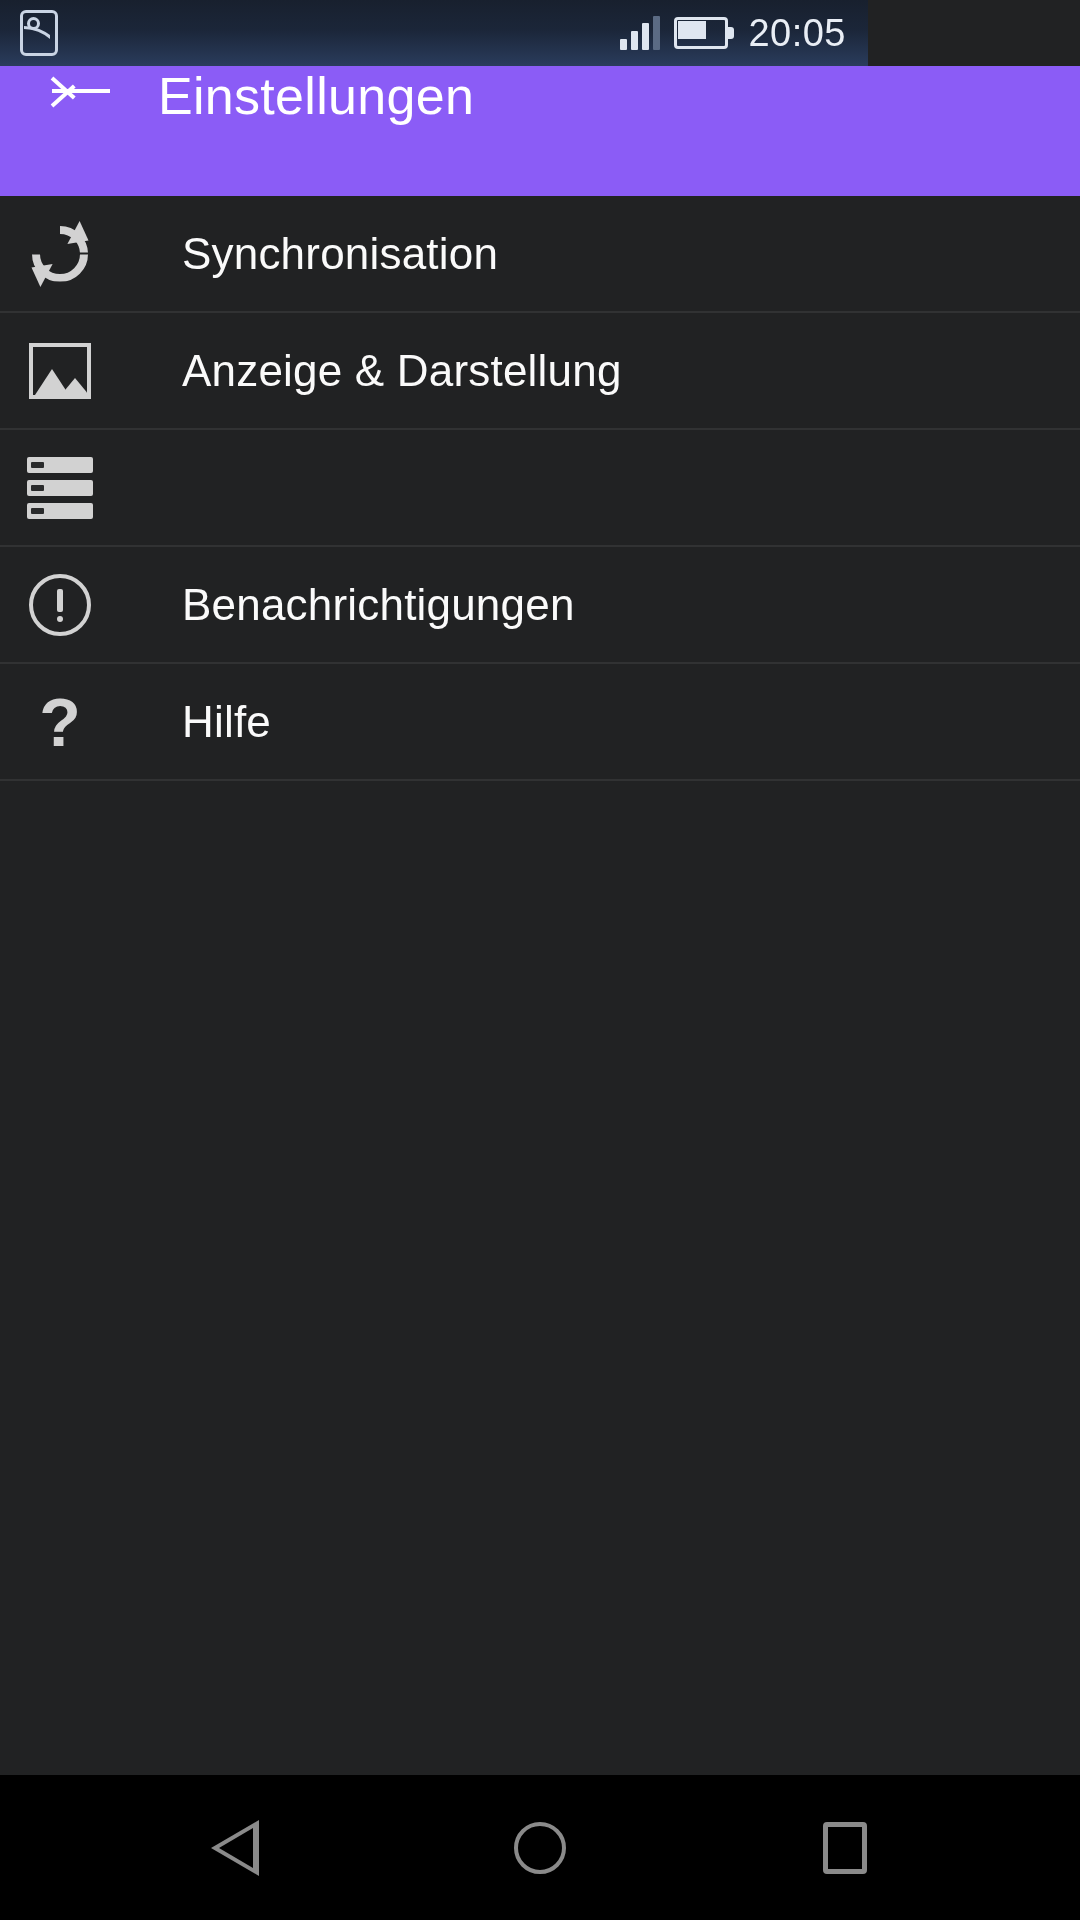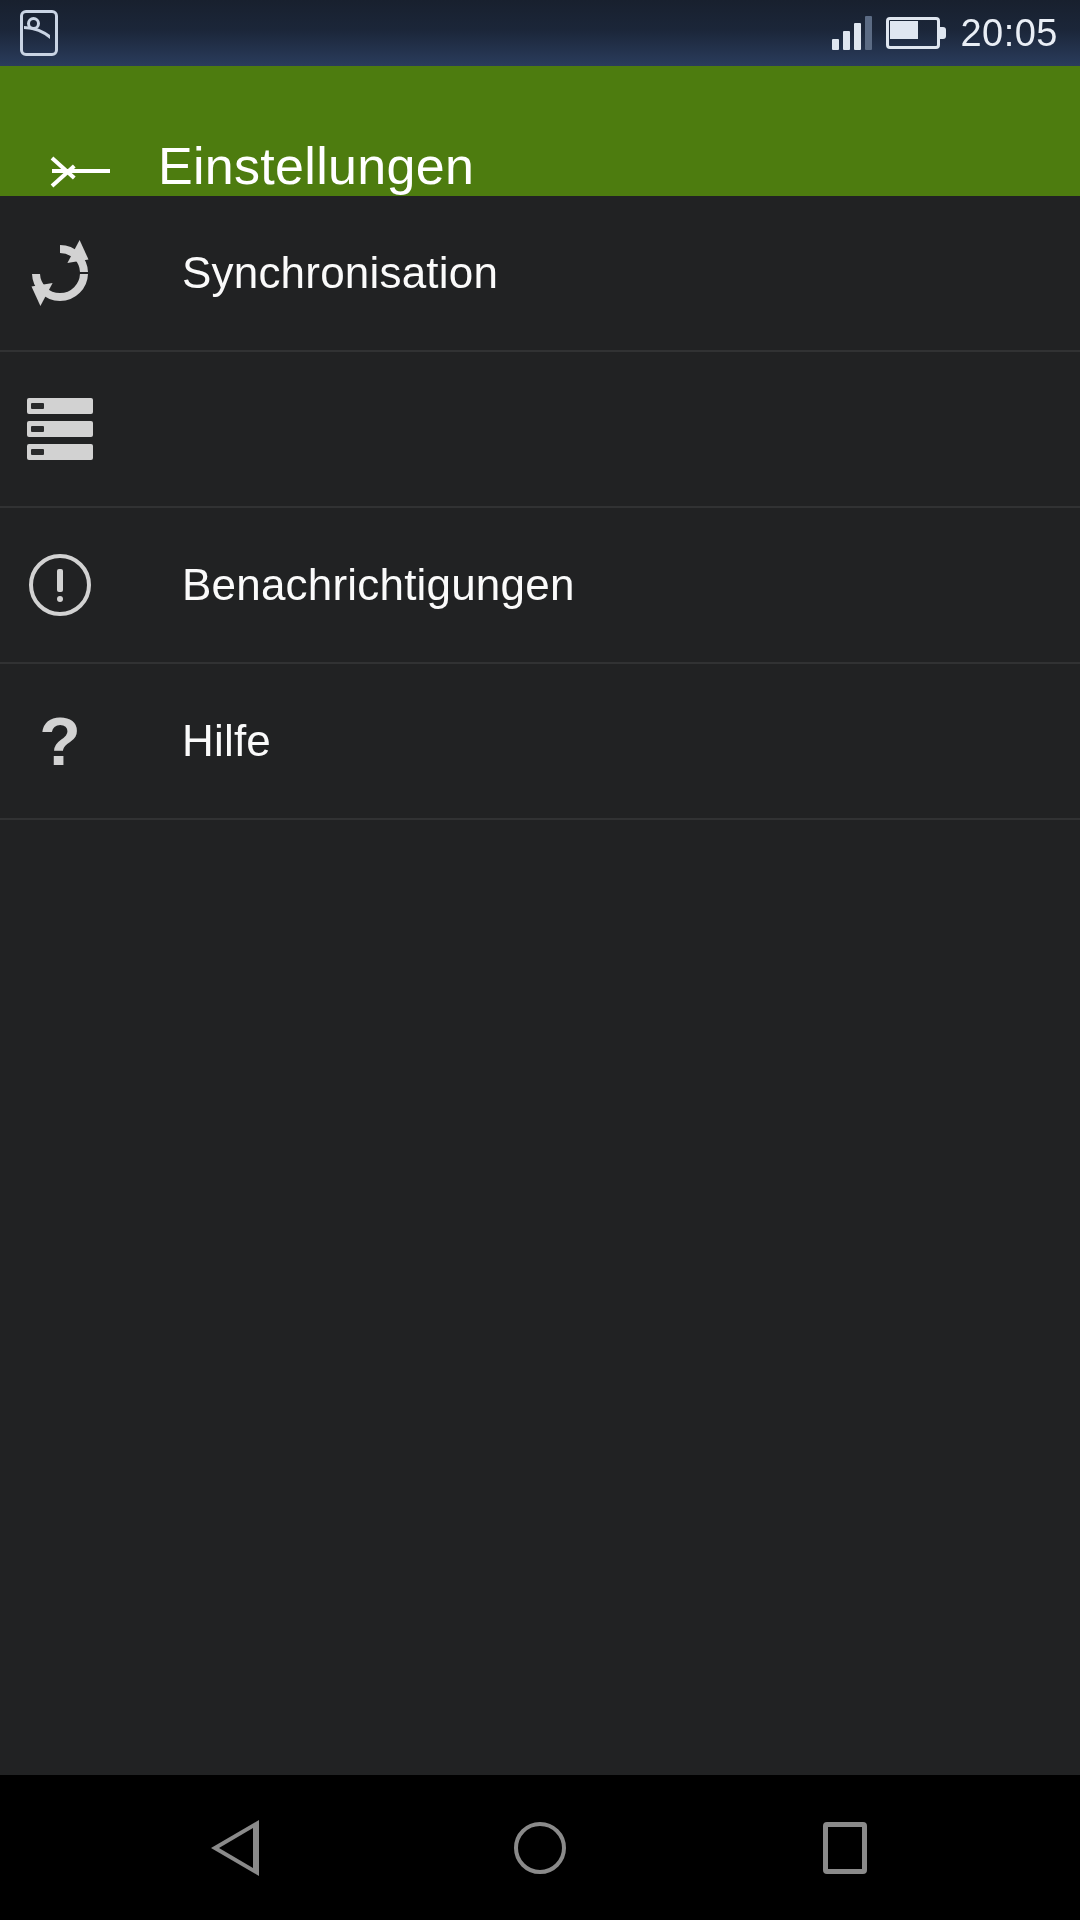--- a/index.html
+++ b/index.html
@@ -6,21 +6,21 @@
   html, body {
     width:1080px; height:1920px;
     background:#1f2021;
     font-family:"Liberation Sans", sans-serif;
     overflow:hidden;
   }
   #screen { position:relative; width:1080px; height:1920px; background:#212223; }
 
   
   .status-bar {
-    position:absolute; top:0; left:0; width:1080px; height:66px;
+    position:absolute; top:0; left:0; width:868px; height:66px;
     background:linear-gradient(to bottom, #18202e 0%, #1b2639 45%, #2a3c5c 100%);
     display:flex; align-items:center; justify-content:space-between;
     padding:0 22px 0 20px;
   }
   .status-left { display:flex; align-items:center; gap:14px; }
   .status-right { display:flex; align-items:center; gap:14px; }
 
   .photo-icon { width:38px; height:46px; position:relative; }
   .photo-icon .frame {
     position:absolute; inset:0;
@@ -55,41 +55,41 @@
   }
   .battery .fill {
     position:absolute; left:4px; top:4px; height:18px; width:28px;
     background:#dfe6f0;
   }
   .clock { color:#e9eef5; font-size:38px; letter-spacing:0.5px; }
 
   
   .app-bar {
     position:absolute; top:66px; left:0; width:1080px; height:130px;
-    background:#4d7c0f;
-    display:flex; align-items:flex-end; padding-left:50px; gap:46px;
+    background:#8b5cf6;
+    display:flex; align-items:flex-start; padding-left:50px; gap:46px;
   }
   .back-arrow { width:62px; height:50px; position:relative; cursor:pointer; }
   .back-arrow .shaft {
     position:absolute; left:2px; top:23px; width:58px; height:4px; background:#fff;
   }
   .back-arrow .head-top {
     position:absolute; left:2px; top:10px; width:30px; height:4px;
     background:#fff; transform-origin:left center; transform:rotate(42deg);
   }
   .back-arrow .head-bot {
     position:absolute; left:2px; top:38px; width:30px; height:4px;
     background:#fff; transform-origin:left center; transform:rotate(-42deg);
   }
   .app-title { color:#ffffff; font-size:52px; font-weight:400; letter-spacing:0.3px; }
 
   
   .list { position:absolute; top:196px; left:0; width:1080px; }
   .row {
-    position:relative; height:156px; width:1080px;
+    position:relative; height:117px; width:1080px;
     display:flex; align-items:center;
     border-bottom:2px solid #313233;
     background:#212223; cursor:pointer;
   }
   .row .ico {
     width:120px; min-width:120px; height:133px;
     display:flex; align-items:center; justify-content:center;
   }
   .row .label { color:#fafafa; font-size:44px; letter-spacing:0.2px; margin-left:62px; }
 
@@ -253,20 +253,29 @@
           <div class="ringA"></div>
             <div class="ringB"></div>
             <div class="ringC"></div>
           <div class="arrowTop"></div>
             <div class="arrowBot"></div>
         </div>
       </div>
       <div class="label">Synchronisation</div>
     </div>
 
+    <div class="row">
+      <div class="ico">
+        <div class="ic-image">
+          <div class="m1"></div>
+            <div class="m2"></div>
+        </div>
+      </div>
+      <div class="label">Anzeige &amp; Darstellung</div>
+    </div>
 
     <div class="row">
       <div class="ico">
         <div class="ic-storage">
           <div class="bar"></div>
             <div class="bar"></div>
             <div class="bar"></div>
         </div>
       </div>
     </div>

